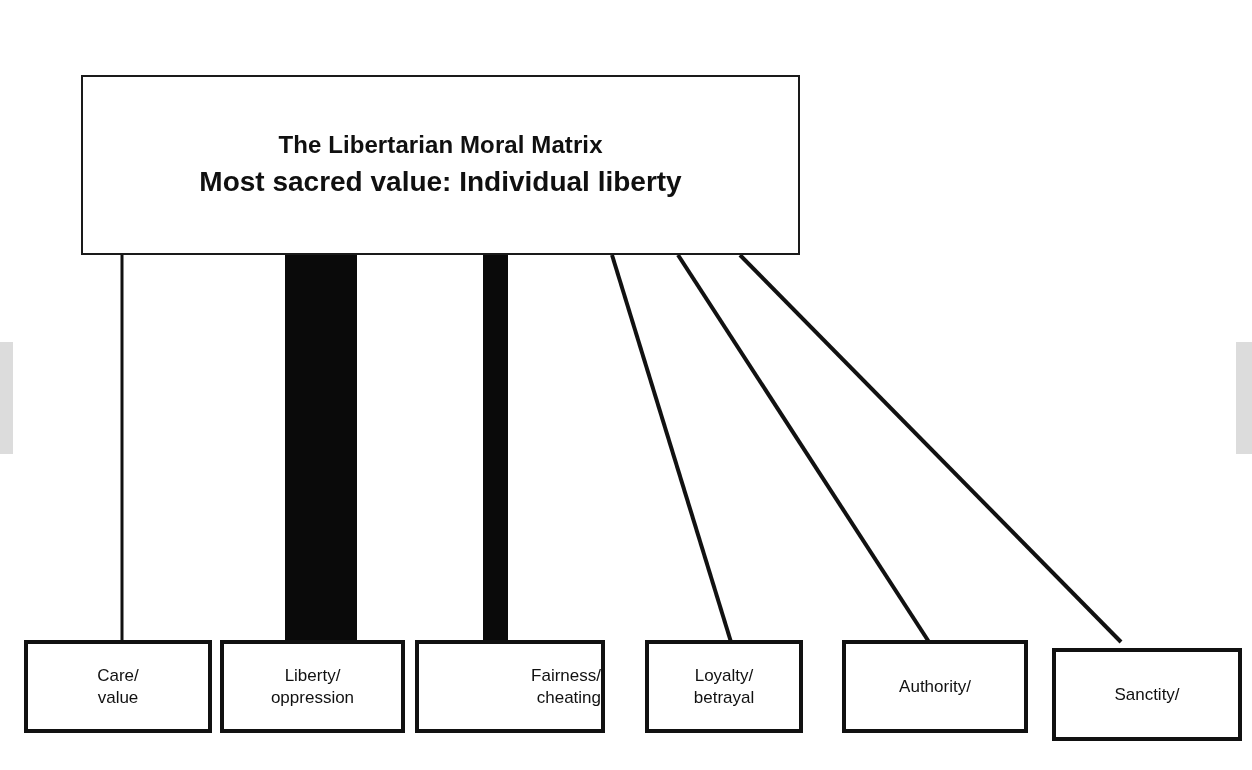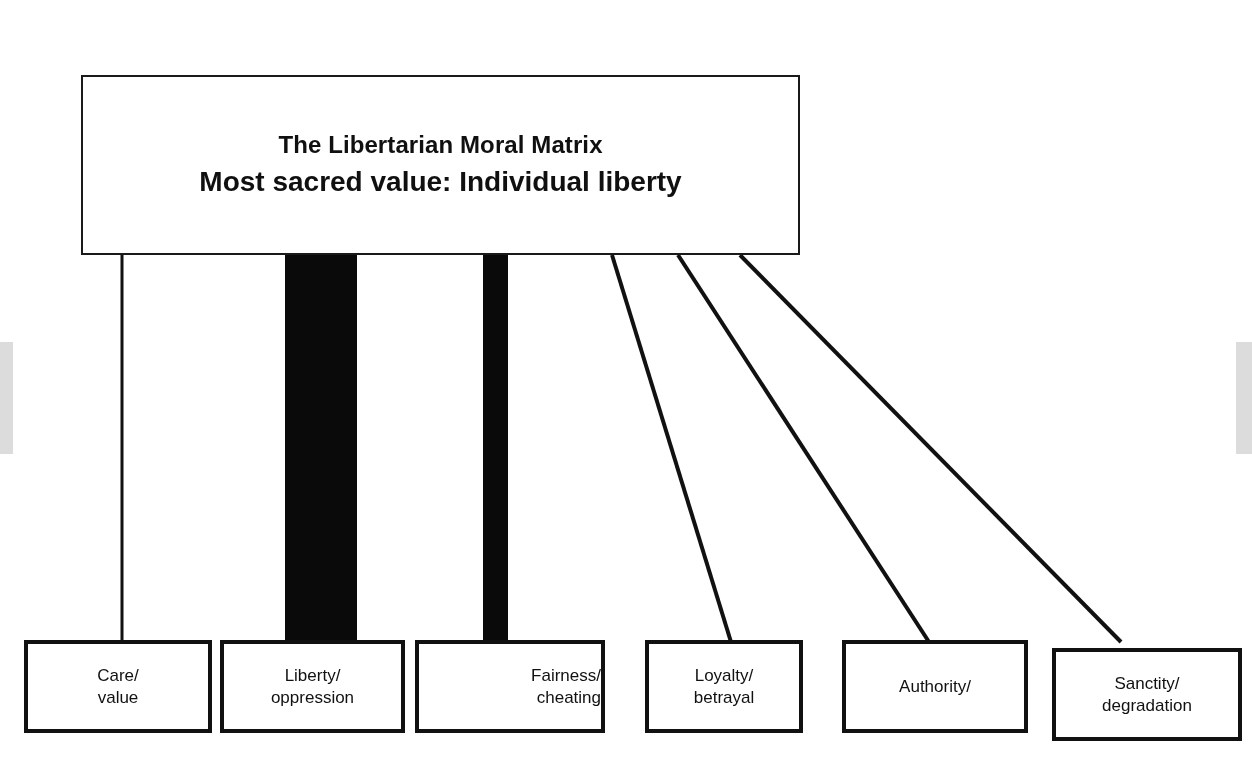--- a/index.html
+++ b/index.html
@@ -139,16 +139,15 @@
     <div class="foundation-line">Loyalty/</div>
     <div class="foundation-line">betrayal</div>
   </div>
 
   <div class="foundation-box" style="left:842px; width:186px;text-align:right;">
     <div class="foundation-line">Authority/</div>
   </div>
 
   <div class="foundation-box" style="left:1052px; width:190px;margin-top:8px;">
     <div class="foundation-line">Sanctity/</div>
-    <div class="foundation-line">degradation</div>
   </div>
 
 </div>
 
 </body></html>

